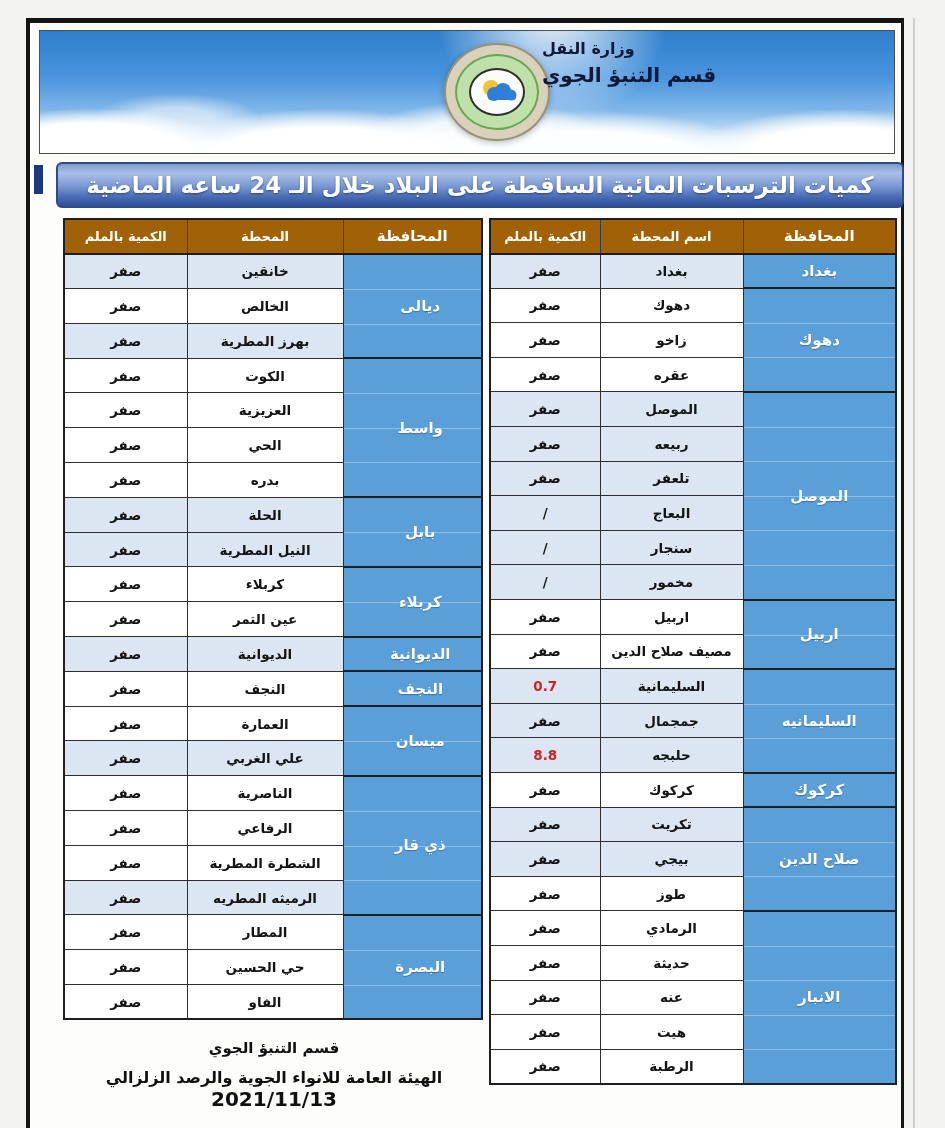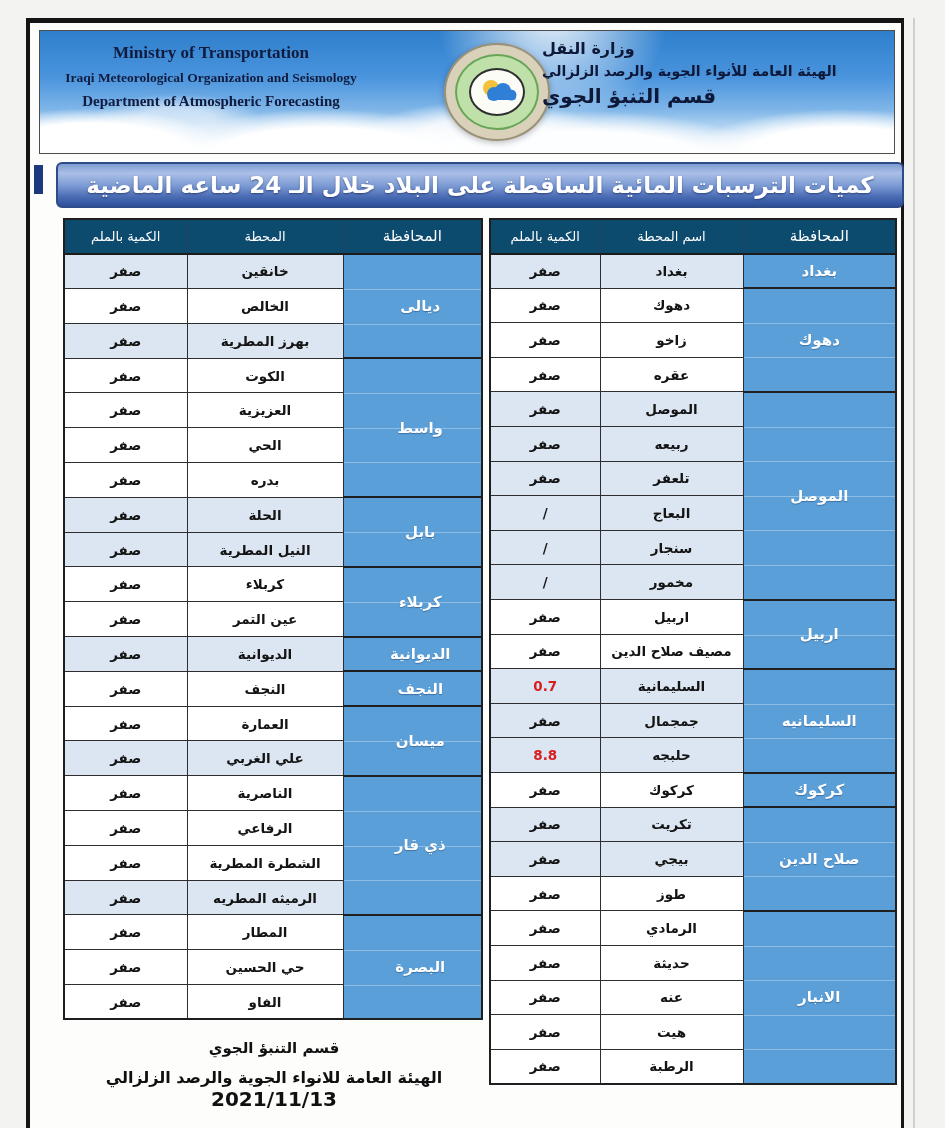--- a/index.html
+++ b/index.html
@@ -73,21 +73,21 @@
   }
 
   
   table.rain {
     position:absolute; direction:rtl; border-collapse:collapse; table-layout:fixed;
     background:#fff; border:2px solid #1f1f1f;
   }
   #table-right { left:459px; top:195px; width:406px; }
   #table-left  { left:33px;  top:195px; width:418px; }
   table.rain th {
-    background:#0c4a6e; color:#fff; font-weight:normal; font-size:13px;
+    background:#a16207; color:#fff; font-weight:bold; font-size:13px;
     border:1px solid #24405e; border-bottom:2px solid #1c1c1c; height:26px; padding:4px 2px;
   }
   table.rain th.gov-h { font-size:15px; }
   table.rain td {
     border:1px solid #2e2e2e; padding:0 3px; text-align:center; vertical-align:middle;
     font-weight:bold; font-size:13.5px; color:#141414; background:#fff;
     overflow:hidden; white-space:nowrap;
   }
   #table-right tr { height:34.6px; }
   #table-left  tr { height:34.8px; }
@@ -109,41 +109,35 @@
   .footer .f1 { font-size:15px; }
   .footer .f2 { font-size:16px; margin-top:11px; }
   .footer .f3 { font-size:20px; direction:ltr; }
 </style>
 </head>
 <body>
 
 <div class="page">
 
   <div class="banner">
-    <div class="eng-block">
-      <div class="eng-l1">Ministry of Transportation</div>
-      <div class="eng-l2">Iraqi Meteorological Organization and Seismology</div>
-      <div class="eng-l3">Department of Atmospheric Forecasting</div>
-    </div>
     <div class="logo">
       <div class="logo-green">
         <div class="logo-core">
           <svg width="42" height="30" viewBox="0 0 42 30" aria-hidden="true">
             <circle cx="15" cy="11" r="8" fill="#f2c23a"></circle>
             <circle cx="18" cy="17" r="7" fill="#2f7fd6"></circle>
             <circle cx="27" cy="14" r="8" fill="#2f7fd6"></circle>
             <circle cx="35" cy="18" r="5.5" fill="#2f7fd6"></circle>
             <rect x="12" y="17" width="28" height="6" rx="3" fill="#2f7fd6"></rect>
           </svg>
         </div>
       </div>
     </div>
     <div class="arb-block">
       <div class="arb-l1">وزارة النقل</div>
-      <div class="arb-l2">الهيئة العامة للأنواء الجوية والرصد الزلزالي</div>
       <div class="arb-l3">قسم التنبؤ الجوي</div>
     </div>
   </div>
 
   <div class="title-notch"></div>
   <div class="titlebar">كميات الترسبات المائية الساقطة على البلاد خلال الـ 24 ساعه الماضية</div>
 
   <table class="rain" id="table-right">
     <colgroup>
         <col style="width:153px">

